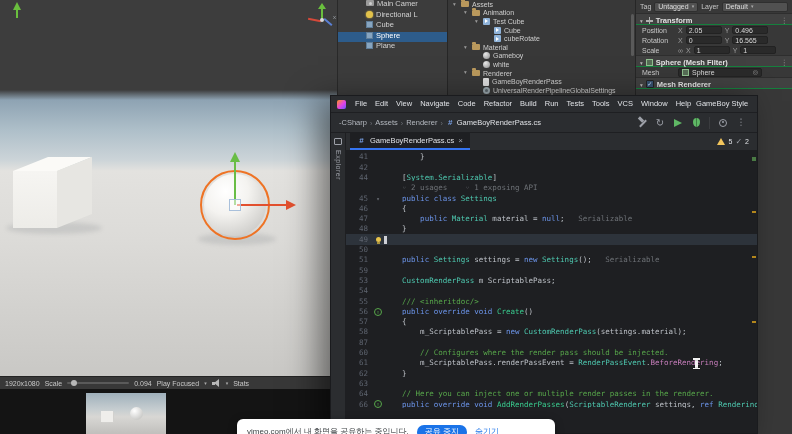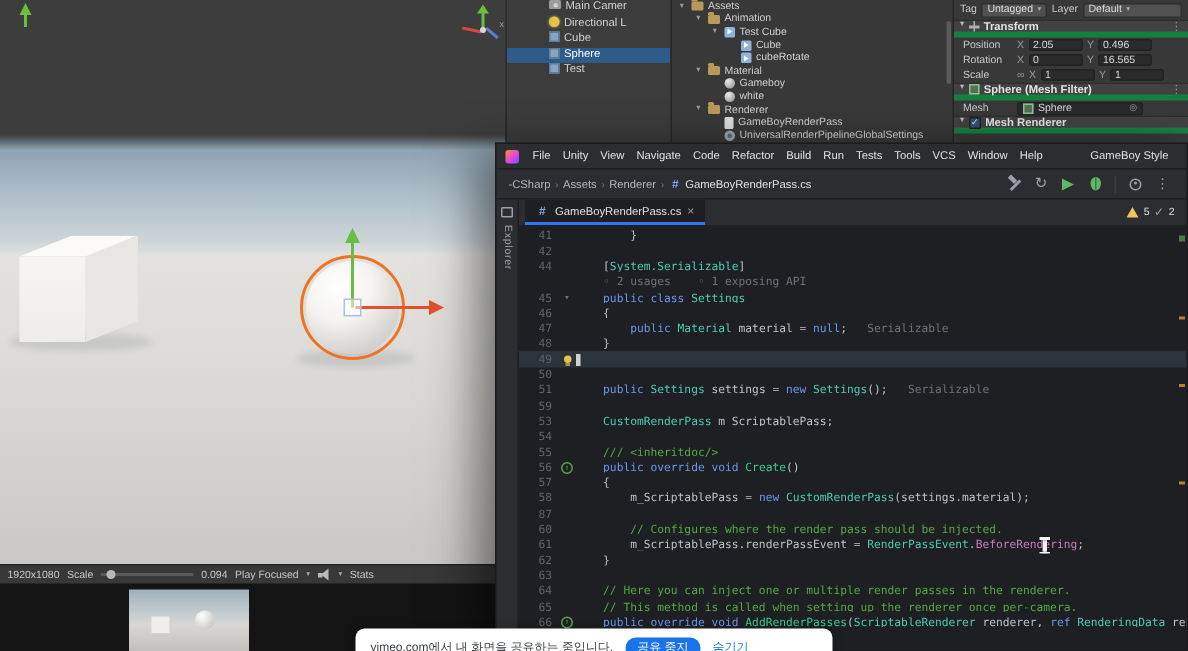--- a/index.html
+++ b/index.html
@@ -59,21 +59,21 @@
 .pi-asset{width:7px;height:7px;border-radius:50%;background:#9aa7ad}
 .pi-asset::after{content:"";position:absolute;left:2px;top:2px;width:3px;height:3px;border-radius:50%;background:#5c676d}
 .p-scroll{position:absolute;right:1px;top:14px;width:3px;height:42px;background:#5a5a5a;border-radius:2px}
 
 
 #inspector{position:absolute;left:635px;top:0;width:157px;height:95px;background:#383838;border-left:1px solid #262626;overflow:hidden;font-size:7px;line-height:1;color:#c8c8c8}
 .insp-row1{display:flex;align-items:center;gap:3px;height:13px;padding:0 4px}
 .sel-box{background:#515151;border:1px solid #2f2f2f;border-radius:2px;height:10px;display:flex;align-items:center;gap:3px;padding:0 3px;color:#ddd}
 .sel-box.grow{flex:1;min-width:0}
 .car{font-size:5px;color:#aaa}
-.insp-hdr{display:flex;align-items:flex-start;gap:3px;height:12px;background:#414141;border-top:1px solid #2e2e2e;border-bottom:4px solid #15803d;padding:0 4px;font-weight:bold;font-size:7.5px;color:#e2e2e2}
+.insp-hdr{display:flex;align-items:flex-end;gap:3px;height:12px;background:#414141;border-top:1px solid #2e2e2e;border-bottom:1px solid #15803d;padding:0 4px;font-weight:bold;font-size:7.5px;color:#e2e2e2}
 .ih-caret{font-size:5.5px;color:#b8b8b8;font-weight:normal}
 .ic-transform{width:7px;height:7px;position:relative}
 .ic-transform::before{content:"";position:absolute;left:3px;top:0;width:1.5px;height:7px;background:#b0b0b0}
 .ic-transform::after{content:"";position:absolute;left:0;top:3px;width:7px;height:1.5px;background:#b0b0b0}
 .ic-mesh{width:7px;height:7px;border:1px solid #8fbf8f;background:#566d56}
 .ic-check{width:8px;height:8px;background:#35506e;border:1px solid #222;border-radius:1px;color:#cfe3ff;font-size:6px;line-height:7px;text-align:center;font-weight:normal}
 .hdr-more{margin-left:auto;color:#9a9a9a;font-weight:normal}
 .t-row{display:flex;align-items:center;height:10px;padding-left:6px;gap:3px}
 .t-label{width:33px;flex:none}
 .t-link{color:#9a9a9a}
@@ -88,21 +88,21 @@
 .knob{position:absolute;left:4px;top:-2px;width:6px;height:6px;border-radius:50%;background:#b8b8b8}
 .spk{position:relative;width:9px;height:8px}
 .spk::before{content:"";position:absolute;left:0;top:2.5px;width:3px;height:3px;background:#b8b8b8}
 .spk::after{content:"";position:absolute;left:2px;top:0;width:0;height:0;border-top:4px solid transparent;border-bottom:4px solid transparent;border-right:5px solid #b8b8b8}
 #game-view{position:absolute;left:0;top:389px;width:337px;height:45px;background:#141414}
 #game-preview{position:absolute;left:86px;top:4px;width:80px;height:41px;background:linear-gradient(180deg,#9fb0bb 0,#c6cdd0 40%,#d8d7d4 58%,#c0bfbc 100%)}
 .gp-sphere{position:absolute;left:44px;top:14px;width:13px;height:13px;border-radius:50%;background:radial-gradient(circle at 35% 30%,#fff,#b9b9b6)}
 .gp-cube{position:absolute;left:15px;top:18px;width:12px;height:11px;background:#efeeeb;box-shadow:1px 1px 0 #d2d1ce}
 
 
-#rider{position:absolute;left:330px;top:95px;width:462px;height:339px;background:#2b2d30;border:1px solid #1a1b1e;box-shadow:-12px 6px 30px rgba(0,0,0,.5);display:flex;flex-direction:column;z-index:20}
+#rider{position:absolute;left:330px;top:95px;width:428px;height:339px;background:#2b2d30;border:1px solid #1a1b1e;box-shadow:-12px 6px 30px rgba(0,0,0,.5);display:flex;flex-direction:column;z-index:20}
 #rider-menu{height:16px;display:flex;align-items:center;padding:0 6px;gap:1px;font-size:7.5px;line-height:1;color:#dfe1e5;white-space:nowrap}
 .rider-logo{width:9px;height:9px;border-radius:2px;background:linear-gradient(135deg,#ff9419,#e343e6 55%,#6b57ff);margin-right:4px;flex:none}
 .menu-item{padding:0 4px}
 #rider-title{margin-left:auto;margin-right:6px;color:#dfe1e5}
 #rider-toolbar{height:21px;border-top:1px solid #1e1f22;border-bottom:1px solid #1e1f22;display:flex;align-items:center;padding:0 8px;gap:2px;font-size:7.5px;line-height:1;color:#b4b8bf;white-space:nowrap}
 .b-crumbs{display:flex;align-items:flex-end;gap:2px}
 .bc-sep{color:#6f737a;font-size:7px;margin:0 1px}
 .bc-file{color:#dfe1e5}
 .csicon{display:inline-block;width:9px;text-align:center;color:#7aa2e8;font-weight:bold;font-size:8px}
 .tb-spacer{flex:1}
@@ -212,21 +212,21 @@
         <div class="h-row">
           <span class="hi hi-gameobject"></span>
           <span>Cube</span>
         </div>
         <div class="h-row sel">
           <span class="hi hi-gameobject"></span>
           <span>Sphere</span>
         </div>
         <div class="h-row">
           <span class="hi hi-gameobject"></span>
-          <span>Test</span>
+          <span>Plane</span>
         </div>
       </div>
   </div>
 
   <div id="project">
     <div id="project-rows">
         <div class="p-row" style="padding-left: 3px;">
           <span class="p-arrow">▾</span>
           <span class="pi pi-folder"></span>
           <span>Assets</span>
@@ -371,21 +371,21 @@
       <div class="gp-cube"></div>
       <div class="gp-sphere"></div>
     </div>
   </div>
 
   <div id="rider">
     <div id="rider-menu">
       <span class="rider-logo"></span>
       <span id="menu-items" style="display:flex">
           <span class="menu-item">File</span>
-          <span class="menu-item">Unity</span>
+          <span class="menu-item">Edit</span>
           <span class="menu-item">View</span>
           <span class="menu-item">Navigate</span>
           <span class="menu-item">Code</span>
           <span class="menu-item">Refactor</span>
           <span class="menu-item">Build</span>
           <span class="menu-item">Run</span>
           <span class="menu-item">Tests</span>
           <span class="menu-item">Tools</span>
           <span class="menu-item">VCS</span>
           <span class="menu-item">Window</span>
@@ -566,30 +566,25 @@
                 <span class="ln">63</span>
                 <span class="gic"></span>
                 <span class="code"></span>
               </div>
               <div class="cl">
                 <span class="ln">64</span>
                 <span class="gic"></span>
                 <span class="code"><span class="tk-cm">    // Here you can inject one or multiple render passes in the renderer.</span></span>
               </div>
               <div class="cl">
-                <span class="ln">65</span>
-                <span class="gic"></span>
-                <span class="code"><span class="tk-cm">    // This method is called when setting up the renderer once per-camera.</span></span>
-              </div>
-              <div class="cl">
                 <span class="ln">66</span>
                 <span class="gic">
                   <span class="gi-ovr">↑</span>
                 </span>
-                <span class="code"><span class="tk-kw">    public override void </span><span class="tk-m">AddRenderPasses</span><span class="tk-txt">(</span><span class="tk-cls">ScriptableRenderer</span><span class="tk-txt"> renderer, </span><span class="tk-kw">ref </span><span class="tk-cls">RenderingData</span><span class="tk-txt"> rendering</span></span>
+                <span class="code"><span class="tk-kw">    public override void </span><span class="tk-m">AddRenderPasses</span><span class="tk-txt">(</span><span class="tk-cls">ScriptableRenderer</span><span class="tk-txt"> settings, </span><span class="tk-kw">ref </span><span class="tk-cls">RenderingData</span><span class="tk-txt"> rendering</span></span>
               </div>
             </div>
           <div id="editor-scrollbar">
             <span class="sb-ok"></span>
             <span class="sb-mark" style="top:60px"></span>
             <span class="sb-mark" style="top:105px"></span>
             <span class="sb-mark" style="top:170px"></span>
           </div>
         </div>
       </div>

